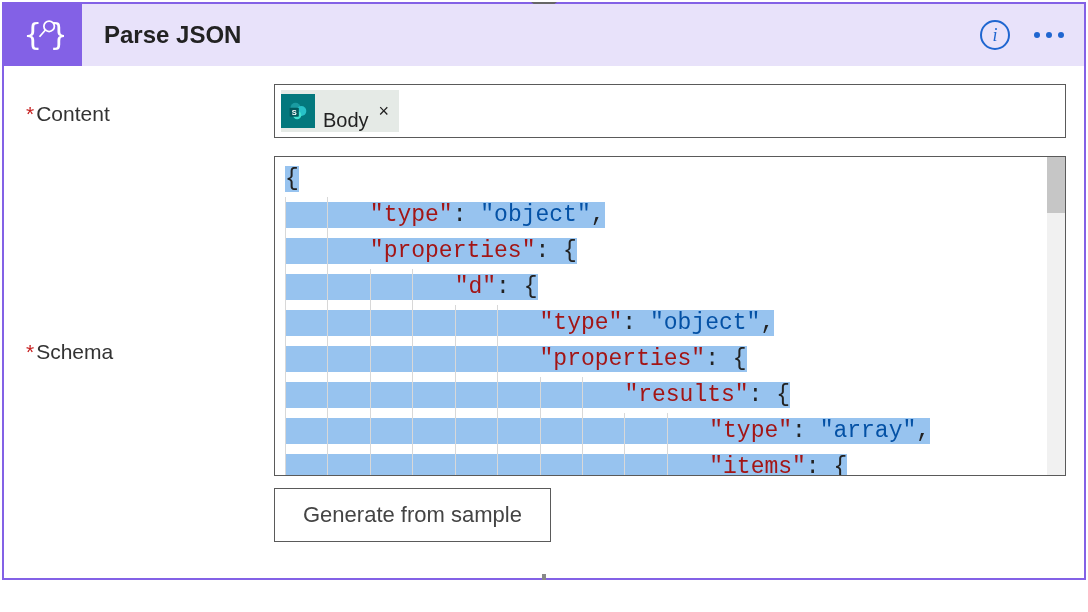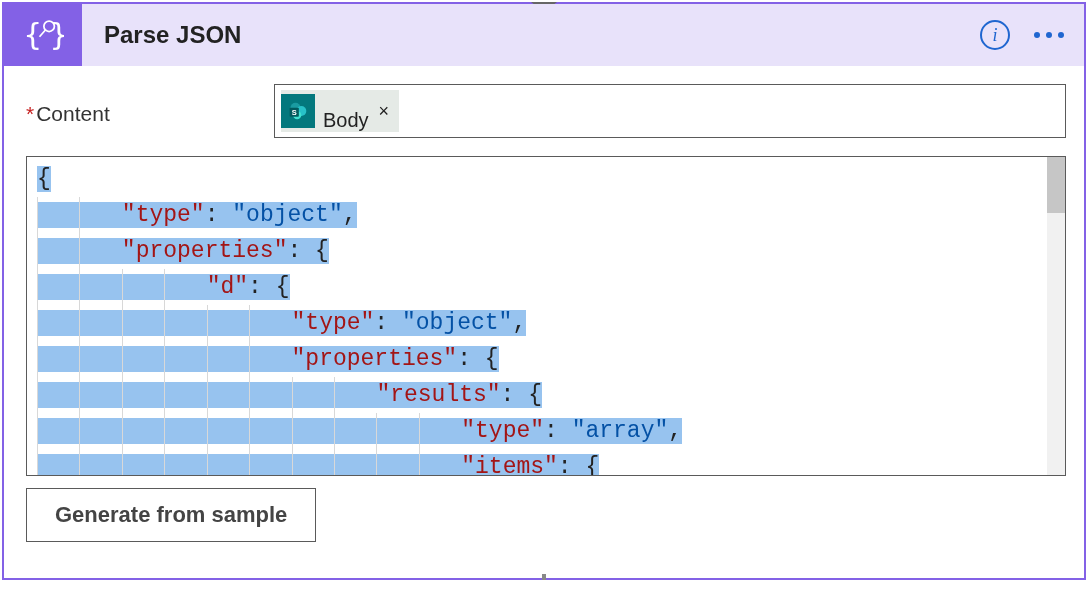--- a/index.html
+++ b/index.html
@@ -151,21 +151,21 @@
   }
   .key { color: #a31515; }
   .punct { color: #222; }
   .str { color: #0451a5; }
   .gen-btn {
     margin-top: 12px;
     border: 1px solid #5a5a5a;
     background: #fff;
     padding: 13px 28px;
     font-size: 22px;
-    font-weight: 700;
+    font-weight: 400;
     color: #444;
     cursor: pointer;
     font-family: inherit;
   }
   .connector-top, .connector-bottom {
     position: absolute;
     left: 50%;
     transform: translateX(-50%);
   }
   .connector-top { top: -2px; }
@@ -224,20 +224,23 @@
               </svg>
             </span>
             <span class="token-label">Body</span>
             <span class="token-x">×</span>
           </span>
         </div>
       </div>
     </div>
 
     <div class="form-row">
+      <div class="label-col">
+        <span class="req">*</span><span>Schema</span>
+      </div>
       <div class="field-col">
         <div class="schema-box">
           <div class="schema-code" id="schema-code"><span class="line"><span class="sel punct">{</span></span><span class="line"><span class="sel"><span class="indent-guide"></span>   </span><span class="sel"><span class="indent-guide"></span>   </span><span class="sel key">"type"</span><span class="sel punct">: </span><span class="sel str">"object"</span><span class="sel punct">,</span></span><span class="line"><span class="sel"><span class="indent-guide"></span>   </span><span class="sel"><span class="indent-guide"></span>   </span><span class="sel key">"properties"</span><span class="sel punct">: {</span></span><span class="line"><span class="sel"><span class="indent-guide"></span>   </span><span class="sel"><span class="indent-guide"></span>   </span><span class="sel"><span class="indent-guide"></span>   </span><span class="sel"><span class="indent-guide"></span>   </span><span class="sel key">"d"</span><span class="sel punct">: {</span></span><span class="line"><span class="sel"><span class="indent-guide"></span>   </span><span class="sel"><span class="indent-guide"></span>   </span><span class="sel"><span class="indent-guide"></span>   </span><span class="sel"><span class="indent-guide"></span>   </span><span class="sel"><span class="indent-guide"></span>   </span><span class="sel"><span class="indent-guide"></span>   </span><span class="sel key">"type"</span><span class="sel punct">: </span><span class="sel str">"object"</span><span class="sel punct">,</span></span><span class="line"><span class="sel"><span class="indent-guide"></span>   </span><span class="sel"><span class="indent-guide"></span>   </span><span class="sel"><span class="indent-guide"></span>   </span><span class="sel"><span class="indent-guide"></span>   </span><span class="sel"><span class="indent-guide"></span>   </span><span class="sel"><span class="indent-guide"></span>   </span><span class="sel key">"properties"</span><span class="sel punct">: {</span></span><span class="line"><span class="sel"><span class="indent-guide"></span>   </span><span class="sel"><span class="indent-guide"></span>   </span><span class="sel"><span class="indent-guide"></span>   </span><span class="sel"><span class="indent-guide"></span>   </span><span class="sel"><span class="indent-guide"></span>   </span><span class="sel"><span class="indent-guide"></span>   </span><span class="sel"><span class="indent-guide"></span>   </span><span class="sel"><span class="indent-guide"></span>   </span><span class="sel key">"results"</span><span class="sel punct">: {</span></span><span class="line"><span class="sel"><span class="indent-guide"></span>   </span><span class="sel"><span class="indent-guide"></span>   </span><span class="sel"><span class="indent-guide"></span>   </span><span class="sel"><span class="indent-guide"></span>   </span><span class="sel"><span class="indent-guide"></span>   </span><span class="sel"><span class="indent-guide"></span>   </span><span class="sel"><span class="indent-guide"></span>   </span><span class="sel"><span class="indent-guide"></span>   </span><span class="sel"><span class="indent-guide"></span>   </span><span class="sel"><span class="indent-guide"></span>   </span><span class="sel key">"type"</span><span class="sel punct">: </span><span class="sel str">"array"</span><span class="sel punct">,</span></span><span class="line"><span class="sel"><span class="indent-guide"></span>   </span><span class="sel"><span class="indent-guide"></span>   </span><span class="sel"><span class="indent-guide"></span>   </span><span class="sel"><span class="indent-guide"></span>   </span><span class="sel"><span class="indent-guide"></span>   </span><span class="sel"><span class="indent-guide"></span>   </span><span class="sel"><span class="indent-guide"></span>   </span><span class="sel"><span class="indent-guide"></span>   </span><span class="sel"><span class="indent-guide"></span>   </span><span class="sel"><span class="indent-guide"></span>   </span><span class="sel key">"items"</span><span class="sel punct">: {</span></span></div>
           <div class="schema-scroll">
             <div class="schema-thumb"></div>
           </div>
         </div>
         <button class="gen-btn">Generate from sample</button>
       </div>
     </div>

